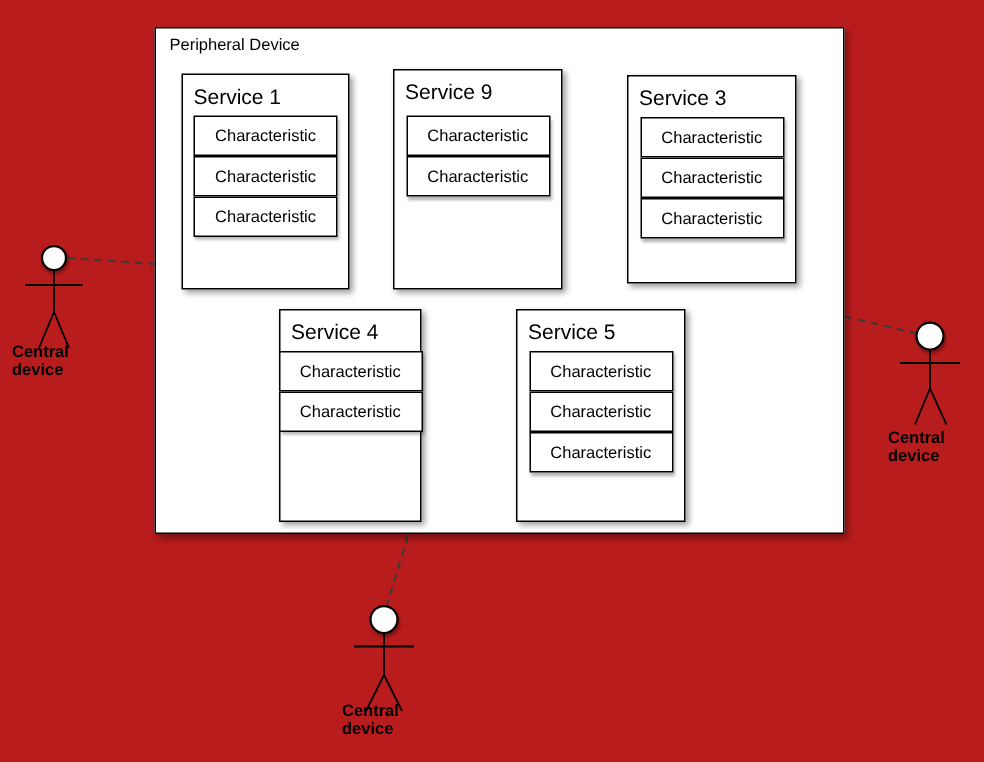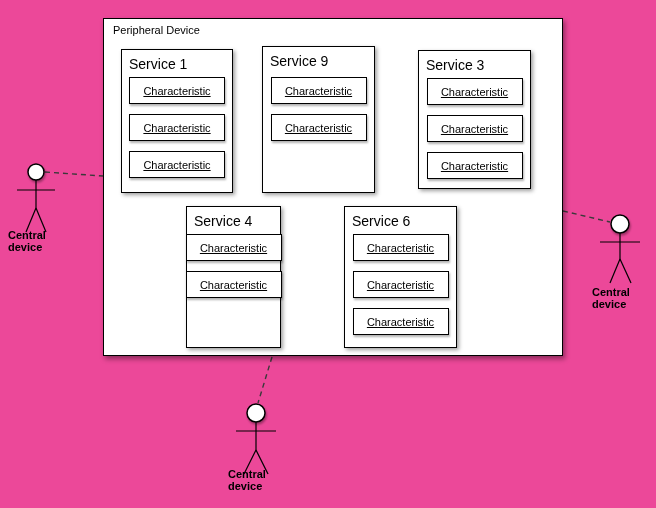--- a/index.html
+++ b/index.html
@@ -1,32 +1,32 @@
 <!DOCTYPE html>
 <html><head>
 <meta charset="utf-8">
 <style>
   html, body { margin: 0; padding: 0; background: #ffffff; }
   body { font-family: "Liberation Sans", sans-serif; color: #000; }
   .canvas {
     position: relative;
     width: 656px;
     height: 508px;
-    background: #ec4899;
+    background: #b91c1c;
     overflow: hidden;
   }
   .lines-svg { position: absolute; left: 0; top: 0; width: 656px; height: 508px; }
   .box { position: absolute; background: #ffffff; border: 1px solid #000; box-sizing: border-box; }
   .peripheral { box-shadow: 2px 3px 5px rgba(0,0,0,0.40); }
   .peripheral-label { position: absolute; top: 5px; left: 9px; font-size: 11px; white-space: nowrap; }
   .service { box-shadow: 2px 2px 4px rgba(0,0,0,0.38); }
   .service-label { position: absolute; top: 6px; left: 7px; font-size: 14px; white-space: nowrap; }
   .chars {
     position: absolute; top: 27px; left: 0; right: 0;
-    display: flex; flex-direction: column; align-items: center; gap: 10px; text-decoration: underline;
+    display: flex; flex-direction: column; align-items: center; 
   }
   .char {
     width: 94px; height: 25px; border: 1px solid #000; background: #fff;
     display: flex; align-items: center; justify-content: center;
     font-size: 11px; box-shadow: 1px 2px 2px rgba(0,0,0,0.30);
     box-sizing: content-box; white-space: nowrap;
   }
   .actor-label {
     position: absolute; width: 56px; text-align: left;
     font-weight: bold; font-size: 11px; line-height: 12px;
@@ -105,21 +105,21 @@
 
   <div class="box service" style="left:186px; top:206px; width:95px; height:142px;">
     <span class="service-label">Service 4</span>
     <div class="chars">
       <div class="char">Characteristic</div>
       <div class="char">Characteristic</div>
     </div>
   </div>
 
   <div class="box service" style="left:344px; top:206px; width:113px; height:142px;">
-    <span class="service-label">Service 6</span>
+    <span class="service-label">Service 5</span>
     <div class="chars">
       <div class="char">Characteristic</div>
       <div class="char">Characteristic</div>
       <div class="char">Characteristic</div>
     </div>
   </div>
 
   <div class="actor-label" style="left:8px;  top:229px;">Central device</div>
   <div class="actor-label" style="left:592px; top:286px;">Central device</div>
   <div class="actor-label" style="left:228px; top:468px;">Central device</div>

